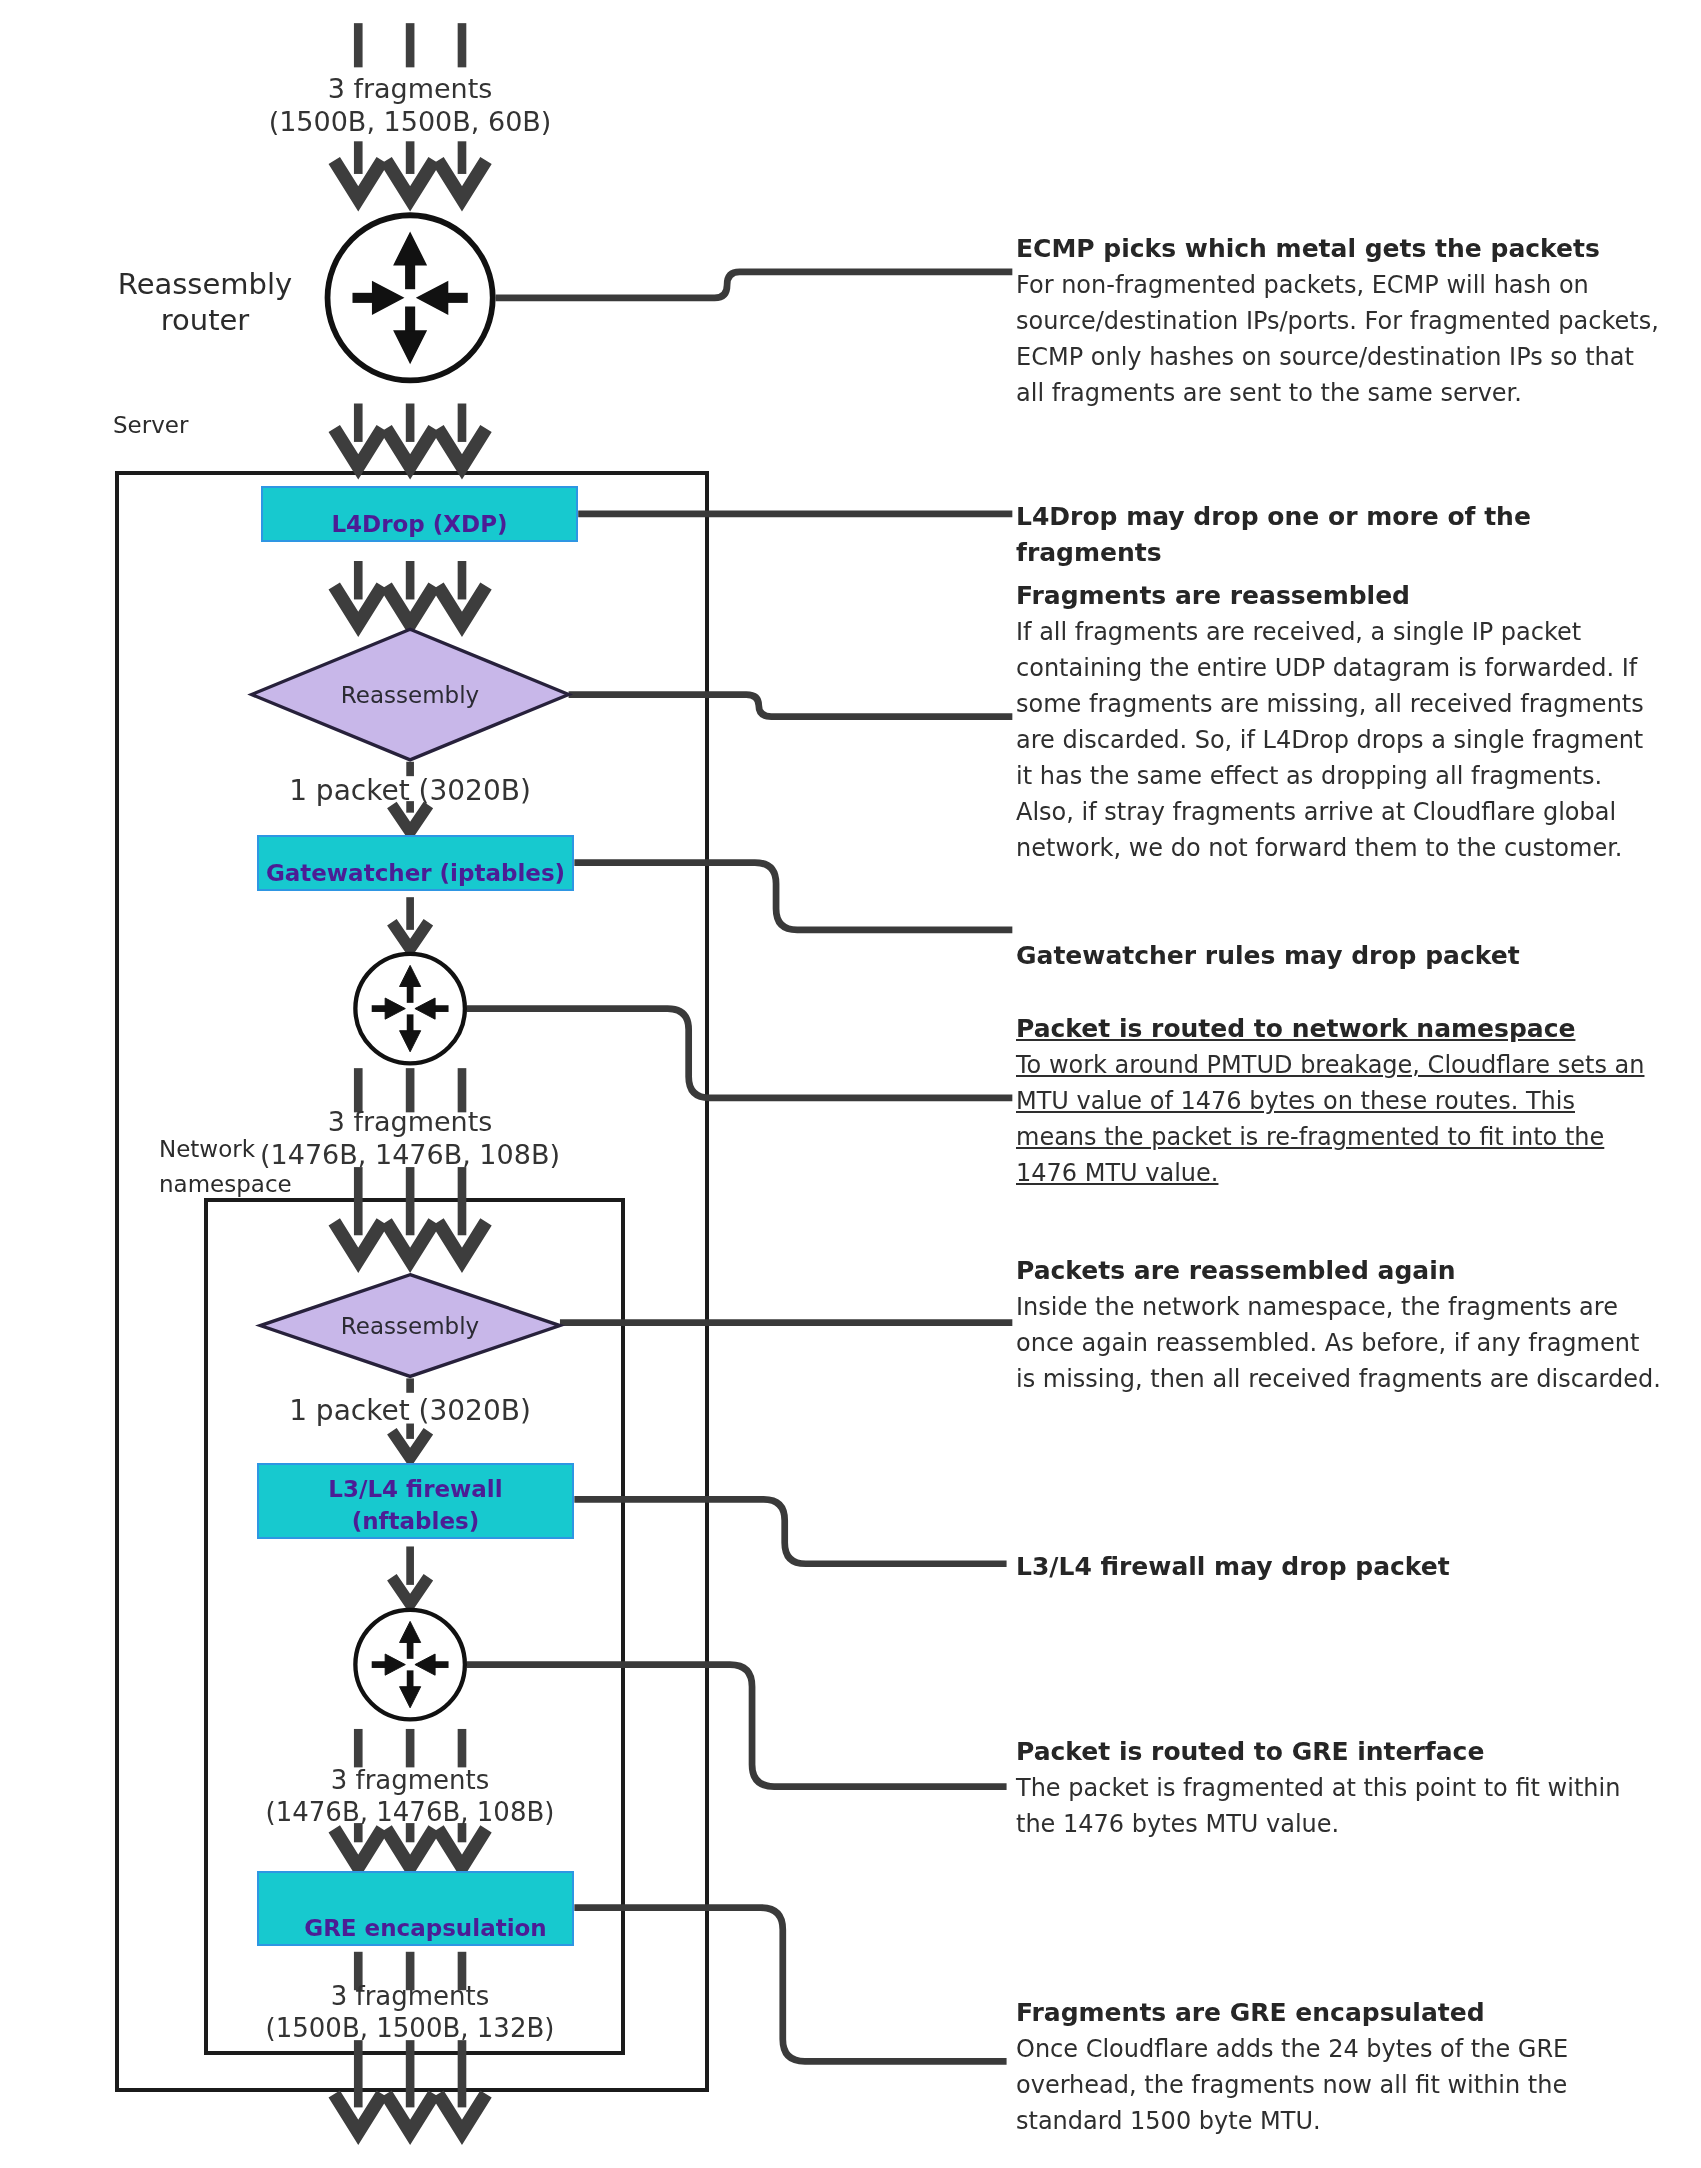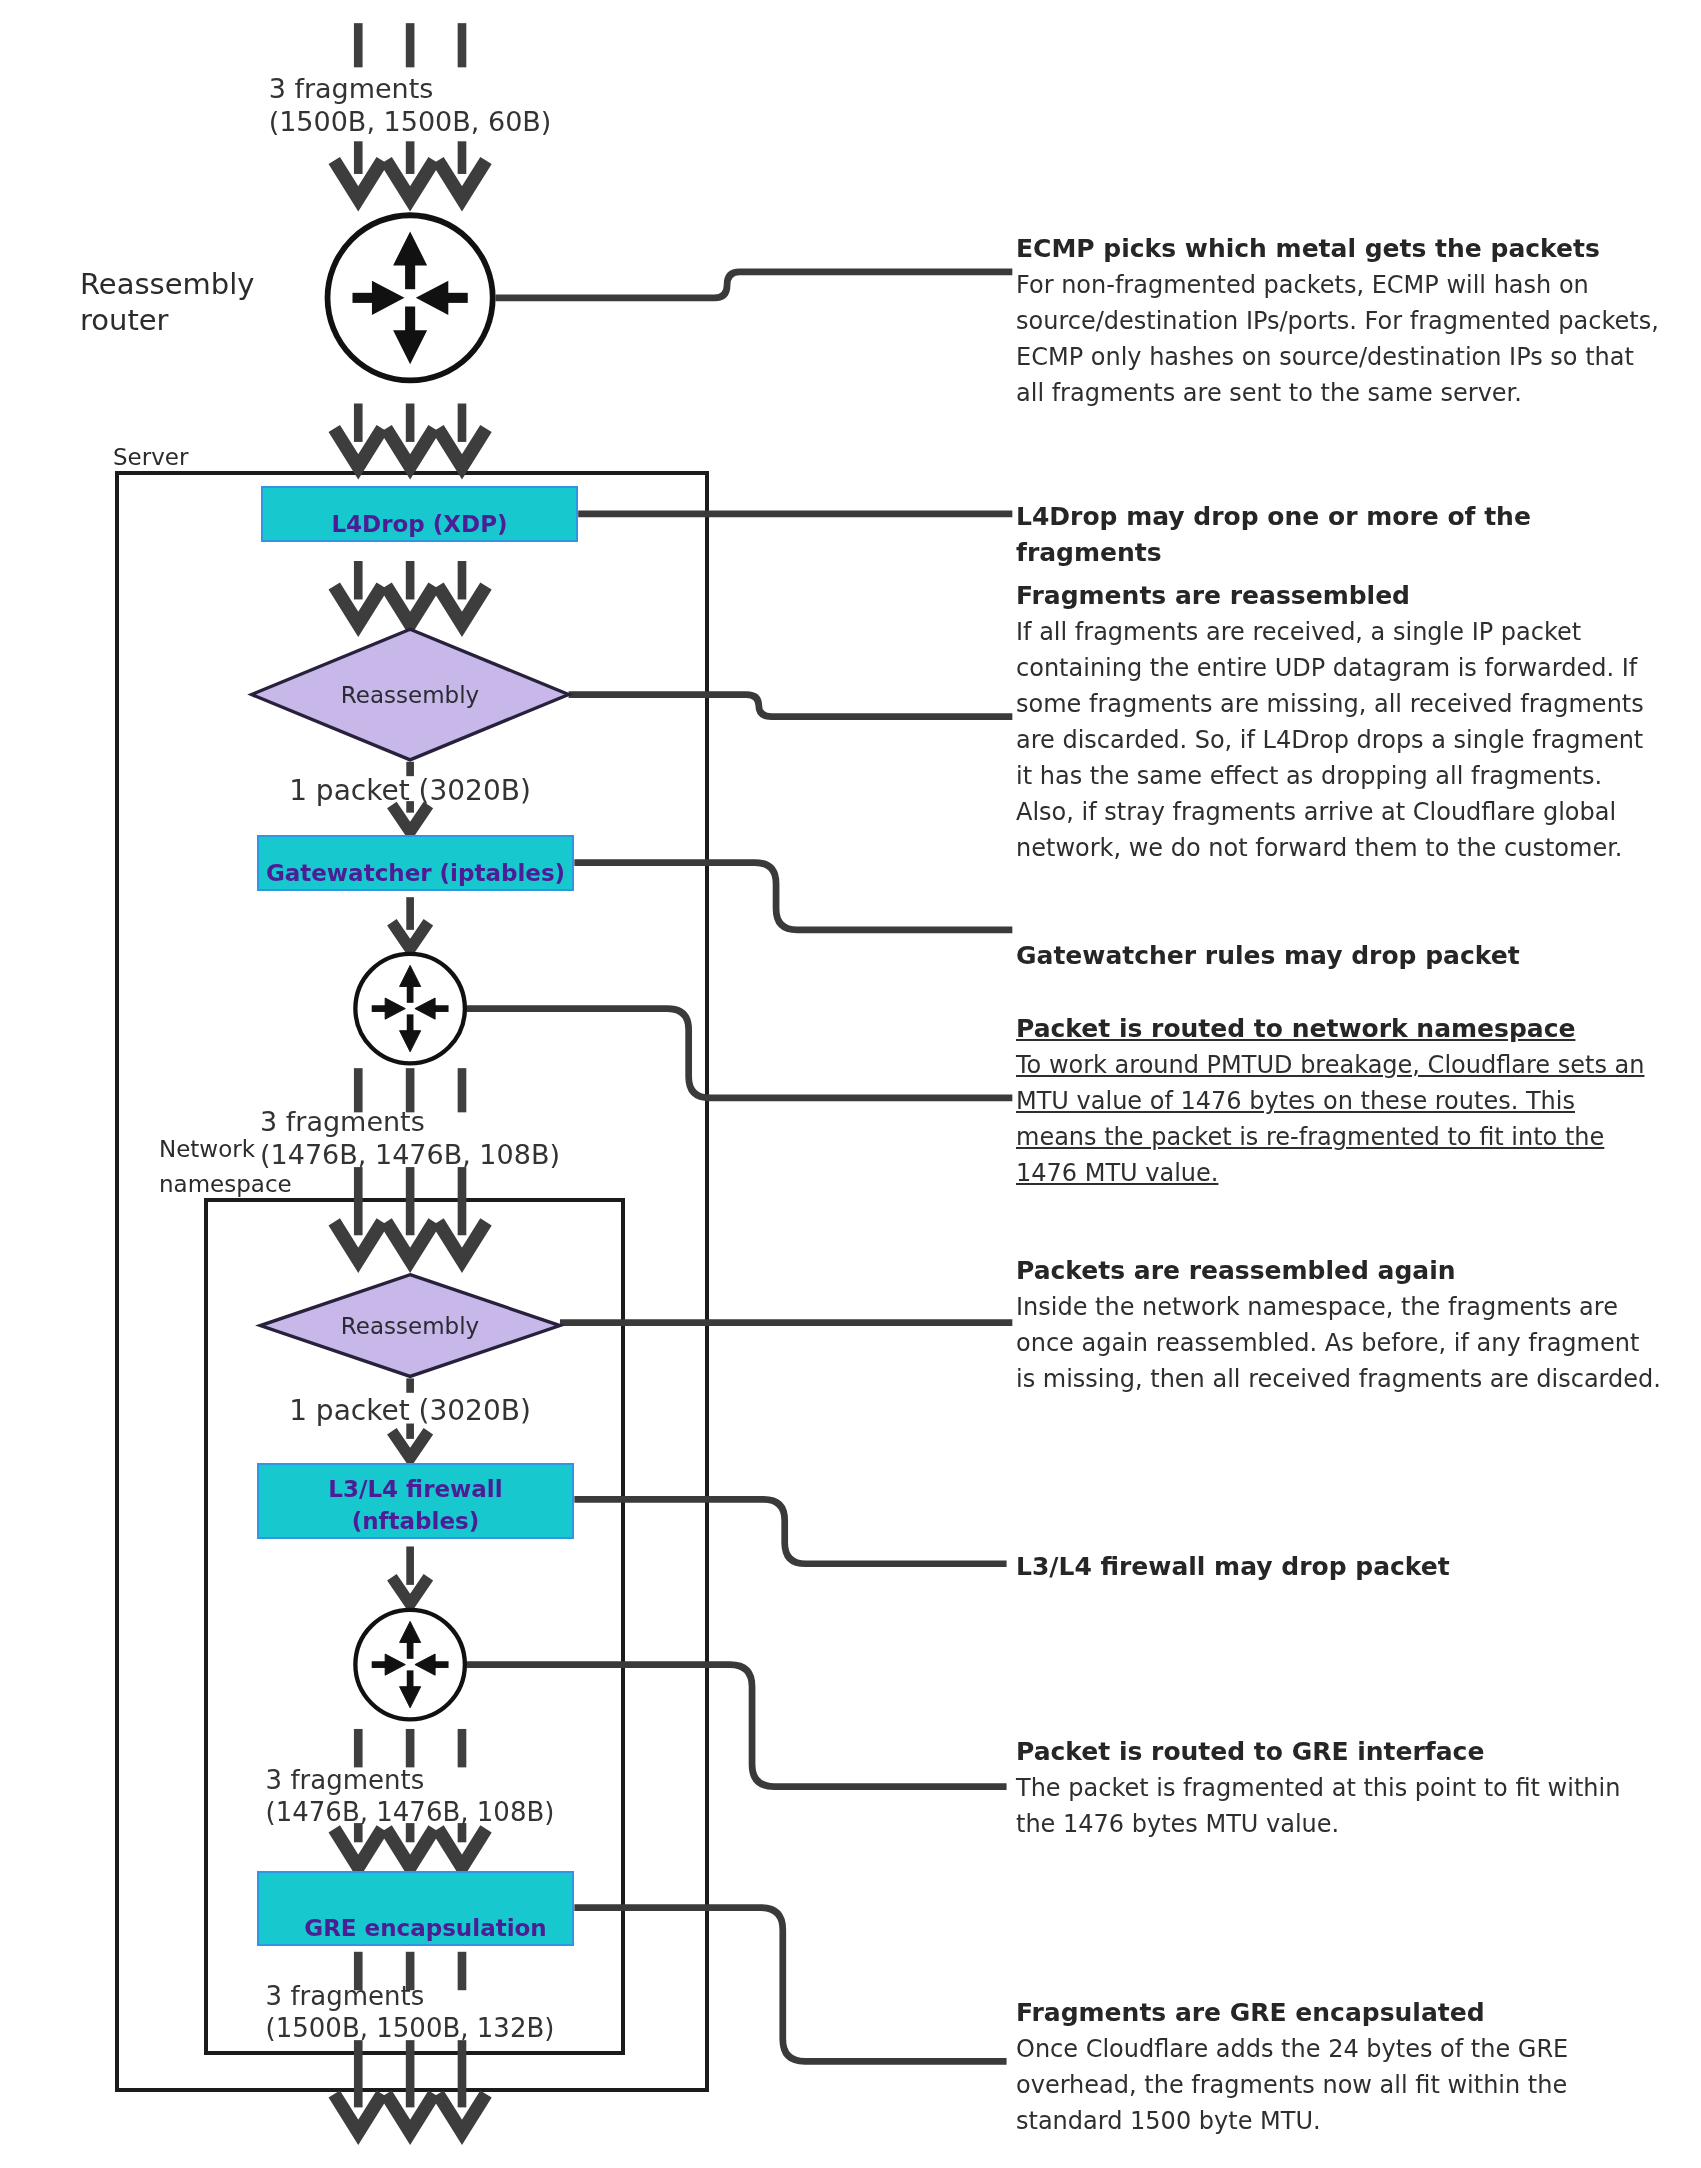--- a/index.html
+++ b/index.html
@@ -4,21 +4,21 @@
 <style>
   :root{
     --node-fill:#17C9CF; --node-border:#2E96E3;
     --diamond-fill:#C8B7E9; --diamond-border:#27213B;
     --line:#3A3A3A; --frame:#1B1B1B; --ink:#2E2E2E;
   }
   html,body{margin:0;padding:0;background:#fff;}
   #stage{position:relative;width:1701px;height:2168px;background:#fff;overflow:hidden;
          font-family:"DejaVu Sans","Liberation Sans",sans-serif;color:var(--ink);}
   .abs{position:absolute;}
-  .center{transform:translate(-50%,-50%);text-align:left;}
+  .center{transform:translate(-50%,-50%);text-align:center;}
   .multiline{white-space:pre-line;}
   .flowlabel{font-size:27px;line-height:33px;color:#333;}
   .packetlabel{font-size:28px;color:#333;white-space:nowrap;}
   .regionlabel{font-size:23px;color:#2B2B2B;line-height:35px;}
   .nodebox{box-sizing:border-box;background:var(--node-fill);border:2.9px solid var(--node-border);
            display:flex;align-items:flex-end;justify-content:center;text-align:center;
            font-size:23px;color:#4c1d95;line-height:32px;font-weight:bold;}
   .diamondlabel{font-size:23px;color:#2B2B33;white-space:nowrap;}
   .ann{left:1016px;width:646px;}
   .ann-title{font-size:25px;font-weight:bold;color:#262626;line-height:36px;}
@@ -203,21 +203,21 @@
   <div class="abs center packetlabel" style="left:410px;top:790px;">1 packet (3020B)</div>
   <div class="abs center flowlabel multiline" style="left:410px;top:1138px;">3 fragments
 (1476B, 1476B, 108B)</div>
   <div class="abs center packetlabel" style="left:410px;top:1410px;">1 packet (3020B)</div>
   <div class="abs center flowlabel multiline" style="left:410px;top:1796px;font-size:26px;line-height:32px;">3 fragments
 (1476B, 1476B, 108B)</div>
   <div class="abs center flowlabel multiline" style="left:410px;top:2012px;font-size:26px;line-height:32px;">3 fragments
 (1500B, 1500B, 132B)</div>
 
   <div class="abs center" style="left:205px;top:302px;width:250px;font-size:29px;line-height:36px;color:#2B2B2B;">Reassembly router</div>
-  <div class="abs regionlabel" style="left:113px;top:440px;">Server</div>
+  <div class="abs regionlabel" style="left:113px;top:408px;">Server</div>
   <div class="abs regionlabel" style="left:159px;top:1132px;width:173px;">Network namespace</div>
 
   <div class="abs ann" style="top:183px;margin-top:48px;">
     <div class="ann-title">ECMP picks which metal gets the packets</div>
     <div class="ann-body">For non-fragmented packets, ECMP will hash on source/destination IPs/ports. For fragmented packets, ECMP only hashes on source/destination IPs so that all fragments are sent to the same server.</div>
   </div>
   <div class="abs ann" style="top:499px;">
     <div class="ann-title">L4Drop may drop one or more of the fragments</div>
   </div>
   <div class="abs ann" style="top:578px;">

